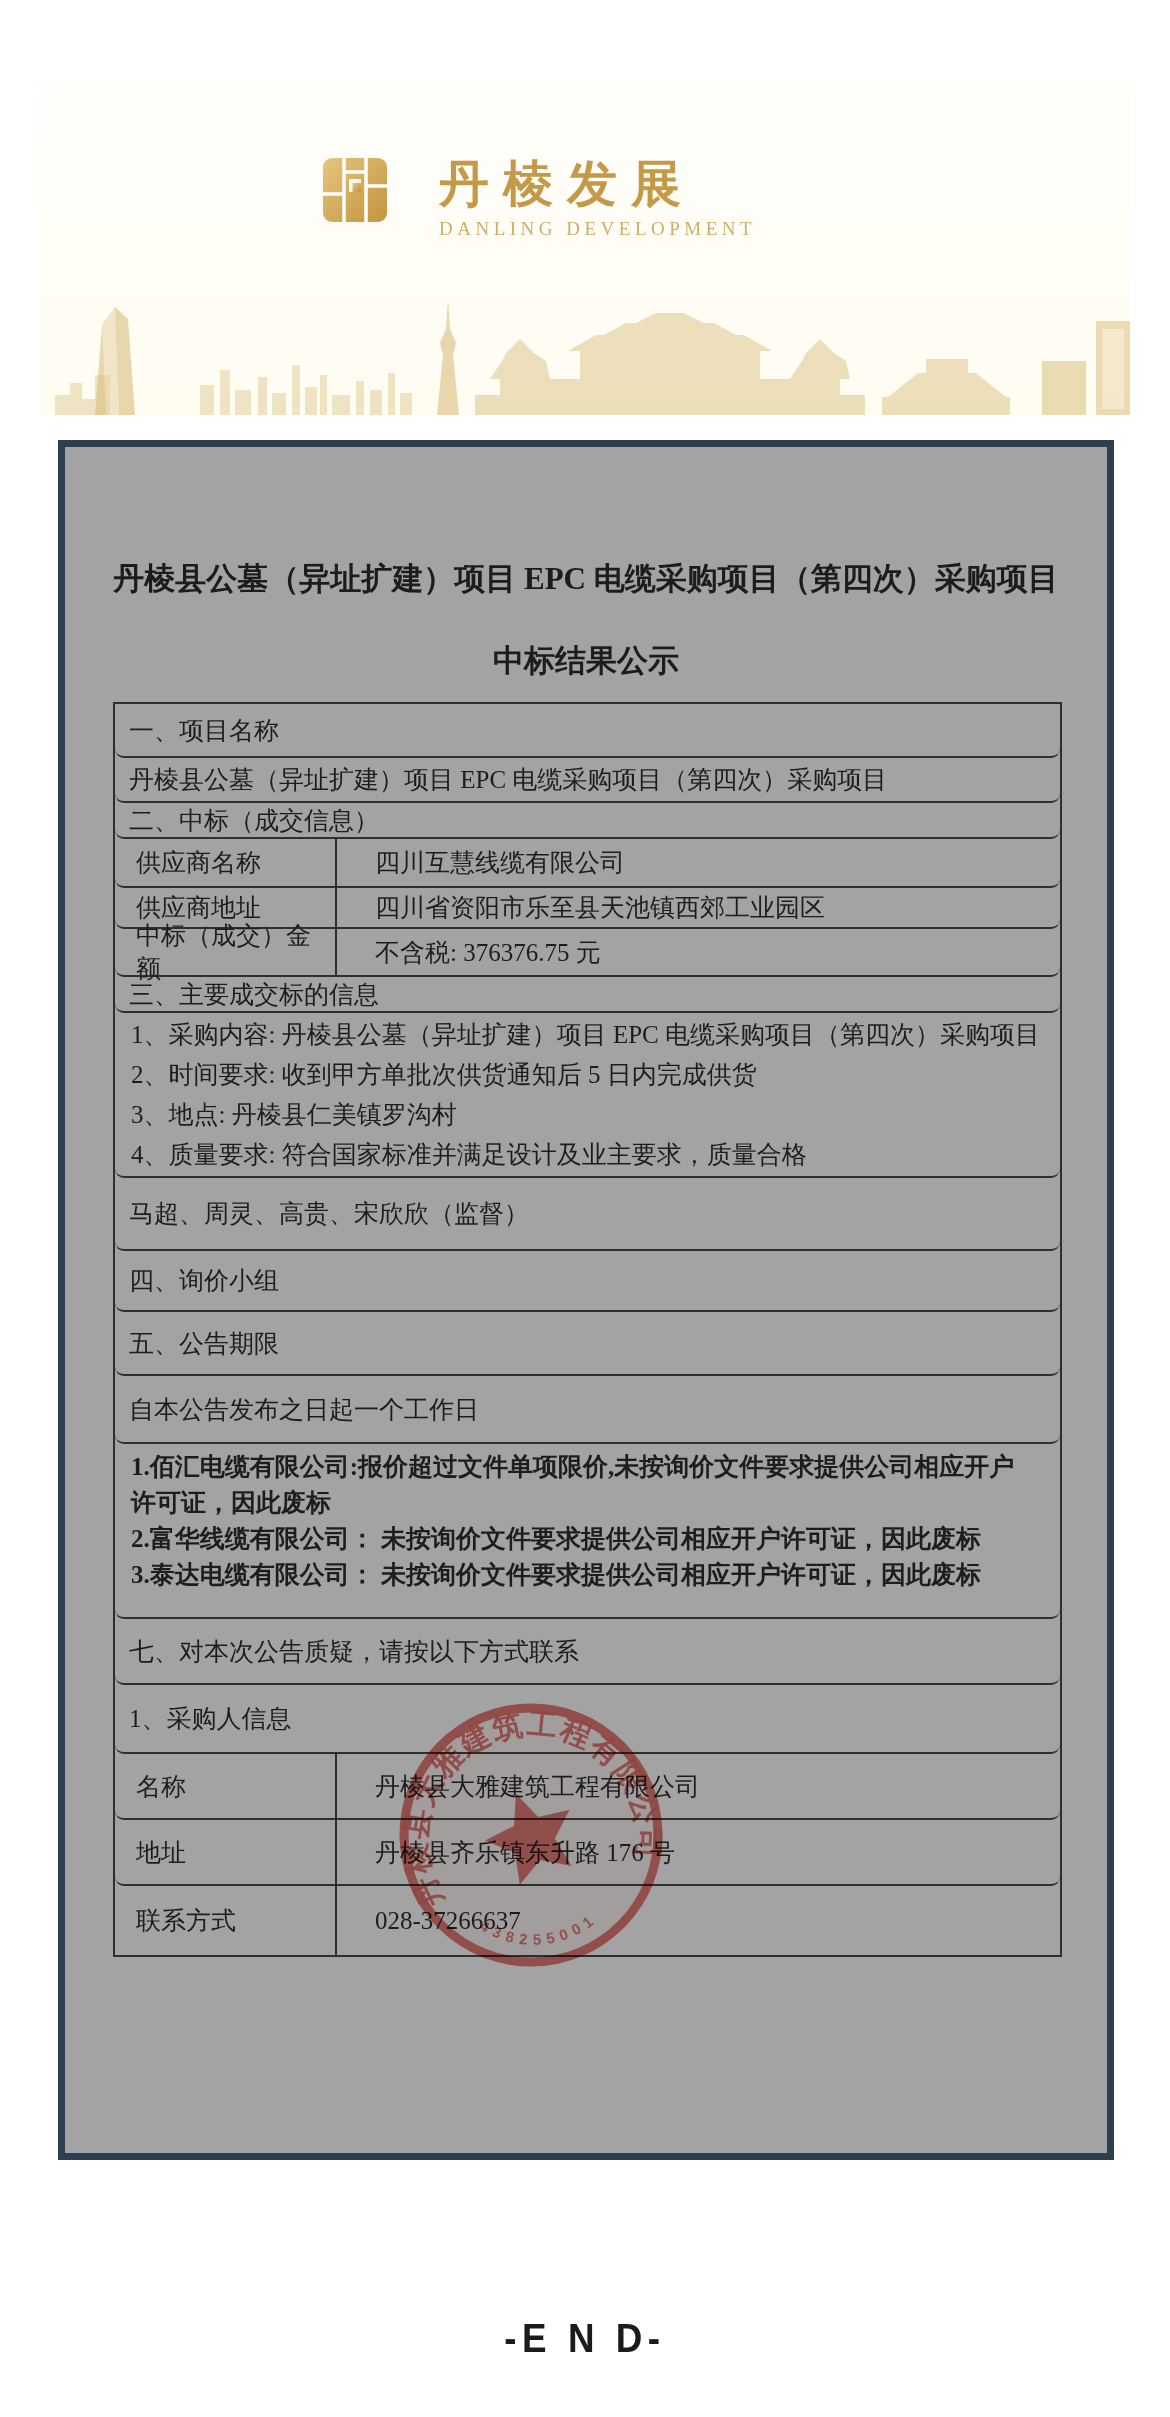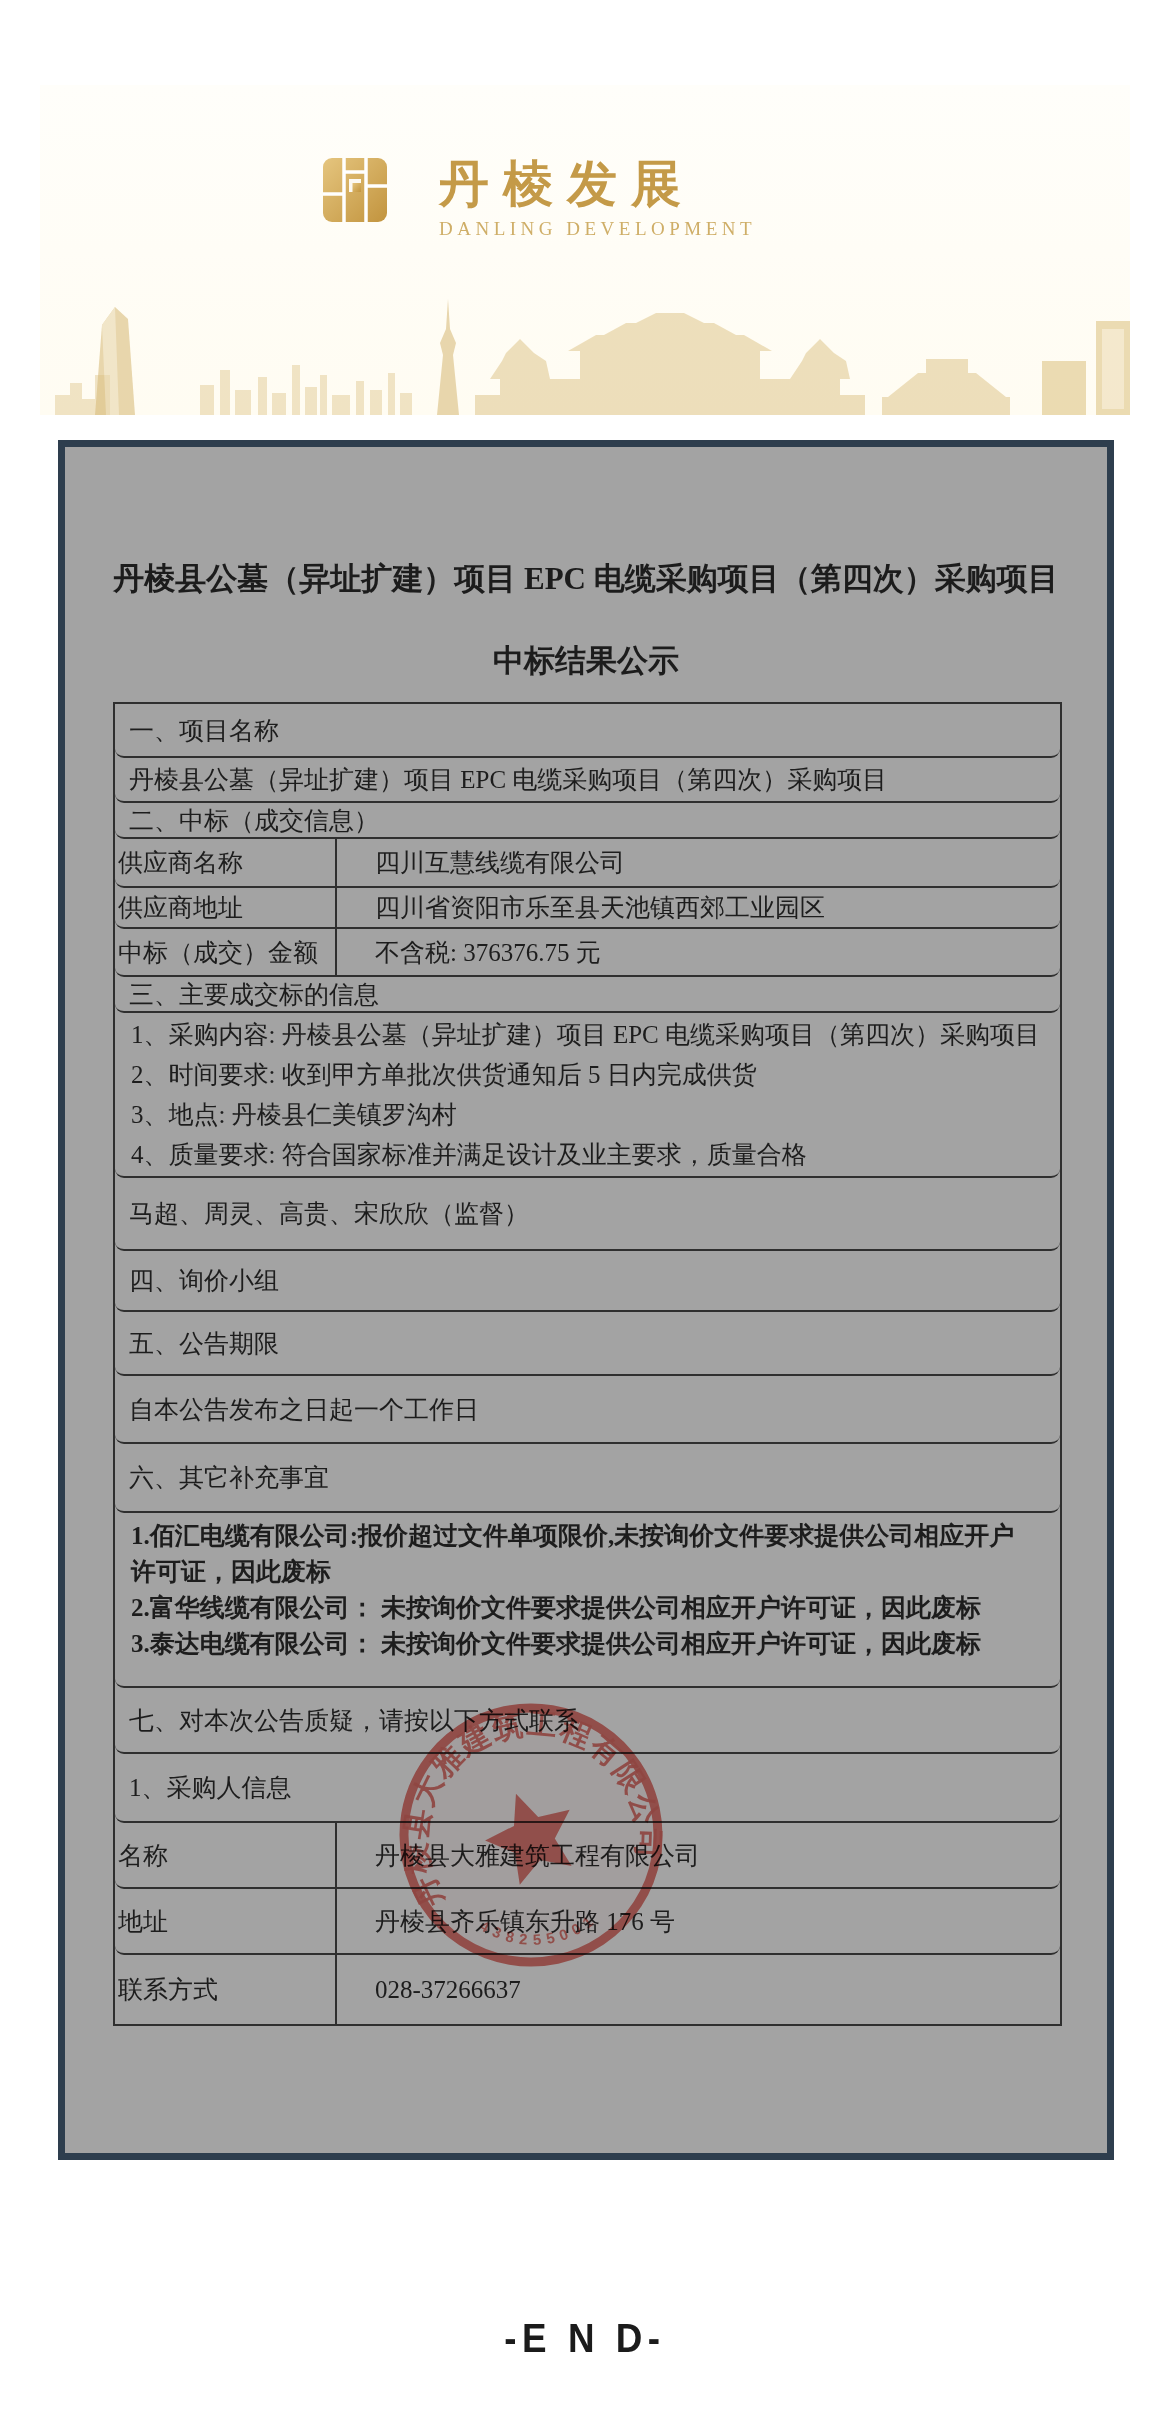--- a/index.html
+++ b/index.html
@@ -22,21 +22,21 @@
              font-weight:700;font-size:31px;line-height:40px;color:#1c1c1c;}
   .doc-title .t2{margin-top:42px;}
 
   
   .doc-table{position:absolute;left:48px;top:255px;width:949px;box-sizing:border-box;
              border:2px solid #2f2f2f;font-size:25px;}
   .tr{display:flex;align-items:center;box-sizing:border-box;border-bottom:2px solid #2f2f2f;border-radius:9px;}
   .tr:last-child{border-bottom:none;}
   .cell{padding-left:14px;white-space:nowrap;}
   .pair .label{width:222px;flex:0 0 222px;height:100%;display:flex;align-items:center;
-               border-right:2px solid #2f2f2f;box-sizing:border-box;padding-left:3px;}
+               border-right:2px solid #2f2f2f;box-sizing:border-box;padding-left:21px;}
   .pair .value{padding-left:38px;white-space:nowrap;}
   .multi{display:block;box-sizing:border-box;padding:2px 26px 0 16px;}
   .multi.la .line{line-height:40px;white-space:nowrap;}
   .multi.lb{padding-top:5px;}
   .multi.lb .line{line-height:36px;font-weight:bold;}
 
   
   .stamp{position:absolute;left:316px;top:1238px;width:300px;height:300px;
          mix-blend-mode:multiply;opacity:.88;transform:rotate(-12deg);}
 
@@ -164,23 +164,20 @@
       </div>
       <div class="tr sec" style="height:61px">
         <div class="cell">四、询价小组</div>
       </div>
       <div class="tr sec" style="height:64px">
         <div class="cell">五、公告期限</div>
       </div>
       <div class="tr" style="height:68px">
         <div class="cell">自本公告发布之日起一个工作日</div>
       </div>
-      <div class="tr sec" style="height:69px">
-        <div class="cell">六、其它补充事宜</div>
-      </div>
       <div class="tr multi lb" style="height:175px">
         <div class="line" style="white-space:normal">1.佰汇电缆有限公司:报价超过文件单项限价,未按询价文件要求提供公司相应开户许可证，因此废标</div>
         <div class="line">2.富华线缆有限公司： 未按询价文件要求提供公司相应开户许可证，因此废标</div>
         <div class="line">3.泰达电缆有限公司： 未按询价文件要求提供公司相应开户许可证，因此废标</div>
       </div>
       <div class="tr sec" style="height:66px">
         <div class="cell">七、对本次公告质疑，请按以下方式联系</div>
       </div>
       <div class="tr sec" style="height:69px">
         <div class="cell">1、采购人信息</div>

